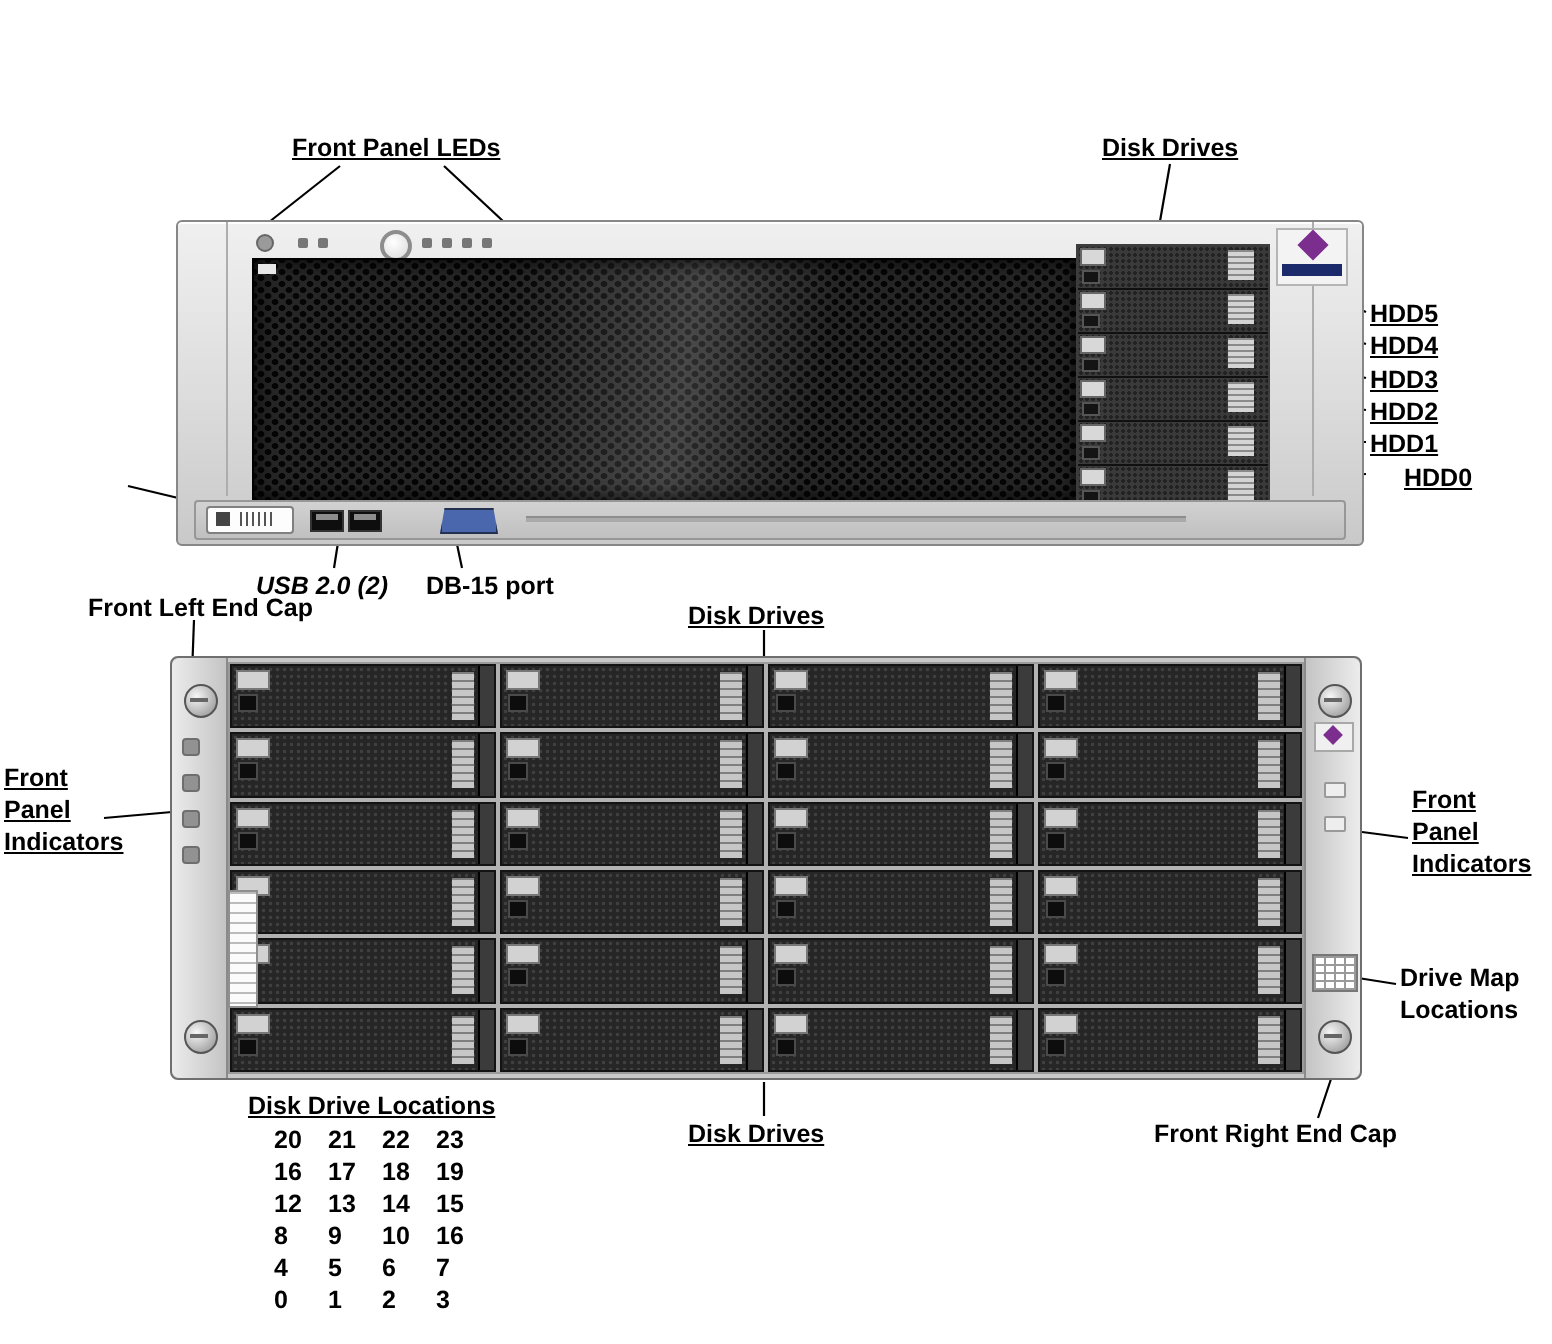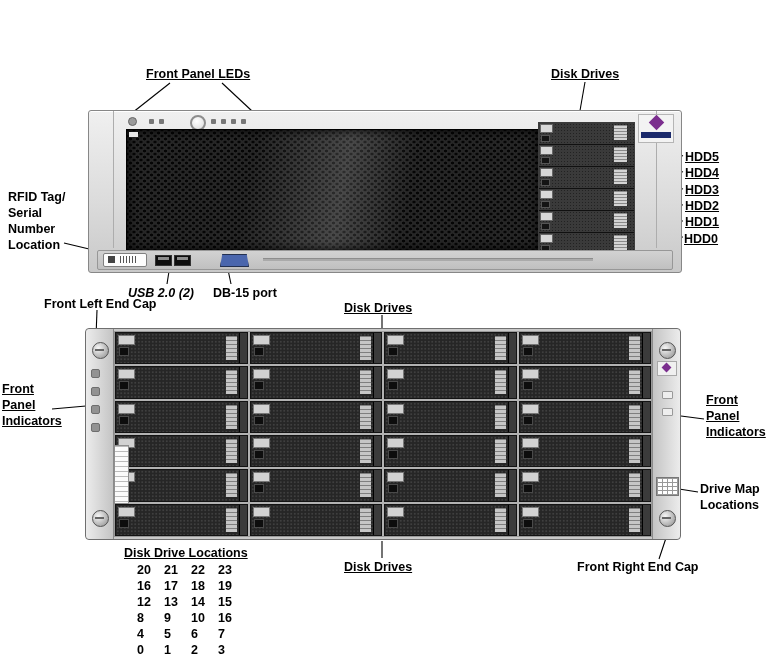--- a/index.html
+++ b/index.html
@@ -202,28 +202,22 @@
   </div>
 
   <div class="lbl u" style="left:146px;top:67px;">Front Panel LEDs</div>
   <div class="lbl u" style="left:551px;top:67px;">Disk Drives</div>
 
   <div class="lbl u" style="left:685px;top:150px;">HDD5</div>
   <div class="lbl u" style="left:685px;top:166px;">HDD4</div>
   <div class="lbl u" style="left:685px;top:183px;">HDD3</div>
   <div class="lbl u" style="left:685px;top:199px;">HDD2</div>
   <div class="lbl u" style="left:685px;top:215px;">HDD1</div>
-  <div class="lbl u" style="left:667px;top:232px;padding-left:17px;">HDD0</div>
-
-  <div class="lbl stack" style="left:8px;top:189px;">
-    <span>RFID Tag/</span>
-    <span>Serial</span>
-    <span>Number</span>
-    <span>Location</span>
-  </div>
+  <div class="lbl u" style="left:685px;top:232px;padding-left:17px;">HDD0</div>
+
 
   <div class="lbl" style="left:128px;top:286px;font-style:italic;">USB 2.0 (2)</div>
   <div class="lbl" style="left:213px;top:286px;">DB-15 port</div>
 
   <div class="chassis4u">
     <div class="endcap ecl">
       <span class="screw st"></span>
       <span class="screw sb"></span>
       <span class="capicons ci-l">
           <i></i>

